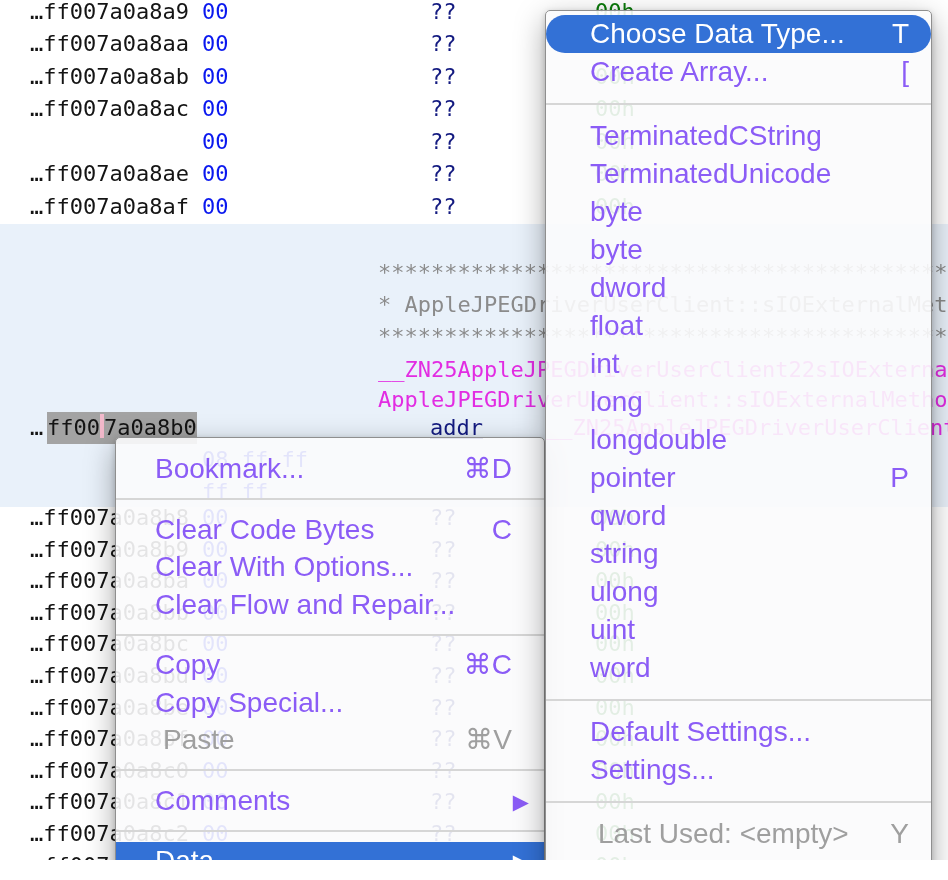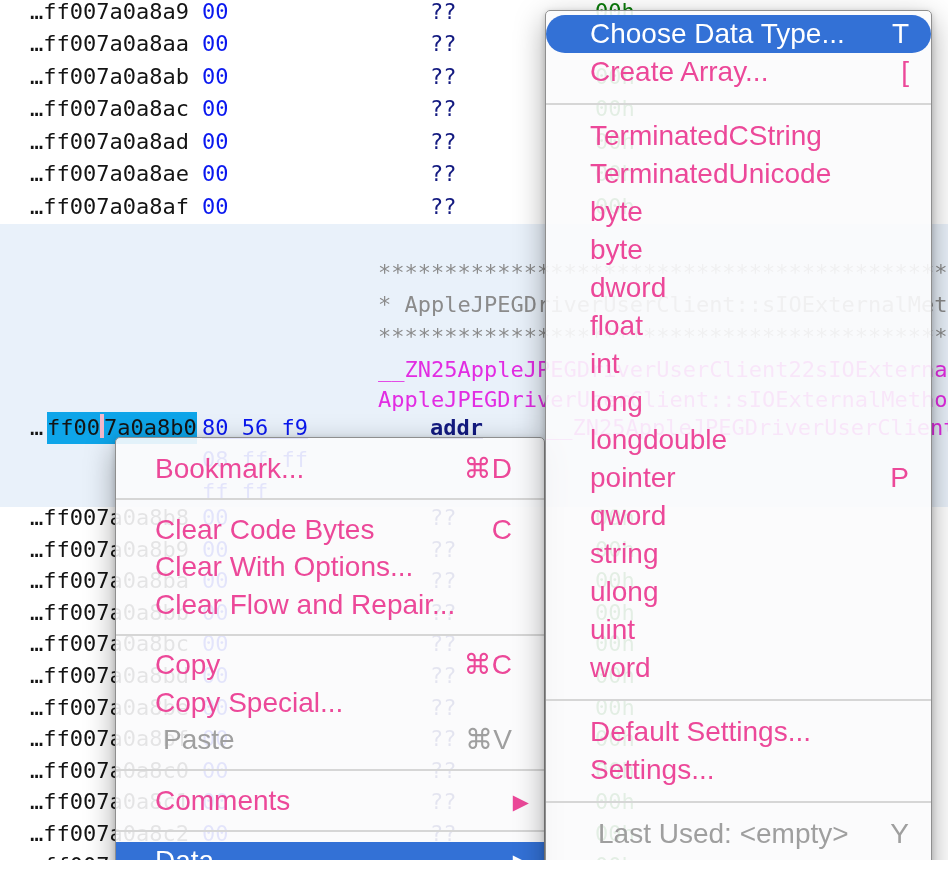--- a/index.html
+++ b/index.html
@@ -31,42 +31,42 @@
            font-size:22px; white-space:pre; }
   .pline.cmt { color:#8b8b8b; }
   .pline.sym { color:#e22ce2; }
   #cmt1 { top:33px; } #cmt2 { top:65px; } #cmt3 { top:97px; }
   #sym1 { top:130px; } #sym2 { top:160px; }
 
   #addr-line { position:absolute; left:0; top:188px; width:948px; height:32px;
                line-height:32px; font-size:22px; white-space:pre; }
   #addr-line > span { position:absolute; top:0; }
   .al-ellipsis { left:30px; color:#141414; }
-  .al-hl { left:47px; background:#0ea5e9; color:#141414; }
+  .al-hl { left:47px; background:#a3a3a3; color:#141414; }
   .al-caret { display:inline-block; width:4px; height:24px; background:#f2b9cb;
               vertical-align:-3px; }
   .al-bytes { left:202px; color:#0a18ef; text-decoration:underline; }
-  .al-mn   { left:430px; color:#131a80; text-decoration:underline;font-weight:bold; }
+  .al-mn   { left:430px; color:#131a80; text-decoration:underline; }
   .al-op   { left:546px; color:#e22ce2; }
   .bcont { position:absolute; left:202px; color:#0a18ef; height:32px;
            line-height:32px; font-size:22px; white-space:pre; }
   #bcont1 { top:220px; } #bcont2 { top:252px; }
 
   
   .menu {
     position:absolute; box-sizing:border-box;
     background:rgba(251,251,252,0.90);
     border:1px solid #8f8f8f; border-radius:5px;
     box-shadow:0 10px 30px rgba(0,0,0,0.35), 0 2px 6px rgba(0,0,0,0.18);
     font-family:"Liberation Sans","DejaVu Sans",sans-serif;
   }
   #main-menu { left:115px; top:437px; width:430px; height:500px; padding-top:12px; }
   #sub-menu  { left:545px; top:10px;  width:387px; height:890px; padding-top:4px; }
 
-  .mi { position:relative; white-space:nowrap; color:#ec4899; font-size:28px; }
+  .mi { position:relative; white-space:nowrap; color:#8b5cf6; font-size:28px; }
   #main-menu .mi { height:37.5px; line-height:37.5px; padding:0 30px 0 39px; }
   #sub-menu  .mi { height:38px;   line-height:38px;   padding:0 22px 0 44px;border-radius:19px; }
   .mi.selected { background:#3371d6; color:#ffffff; }
   .mi.disabled { color:#9f9f9f;margin-left:8px; }
   .mi-shortcut { position:absolute; right:32px; top:0; }
   #sub-menu .mi-shortcut { right:22px; }
   .mi-arrow { position:absolute; right:15px; top:1px; font-size:21px; }
   .menu-sep { height:2px; background:#d6d6d6; }
   #main-menu .menu-sep { margin:10.5px 0; }
   #sub-menu  .menu-sep { margin:12px 0; }
@@ -100,21 +100,20 @@
       </div>
 
       <div class="hexrow">
         <span class="c-addr">…ff007a0a8ac</span>
         <span class="c-byte">00</span>
         <span class="c-type">??</span>
         <span class="c-val">00h</span>
       </div>
 
       <div class="hexrow">
-        <span class="c-addr">…ff007a0a8ad</span>
         <span class="c-byte">00</span>
         <span class="c-type">??</span>
         <span class="c-val">00h</span>
       </div>
 
       <div class="hexrow">
         <span class="c-addr">…ff007a0a8ae</span>
         <span class="c-byte">00</span>
         <span class="c-type">??</span>
         <span class="c-val">00h</span>
@@ -131,21 +130,20 @@
   <div id="proc-block">
     <div id="cmt1" class="pline cmt">*********************************************</div>
     <div id="cmt2" class="pline cmt">* AppleJPEGDriverUserClient::sIOExternalMethod</div>
     <div id="cmt3" class="pline cmt">*********************************************</div>
     <div id="sym1" class="pline sym">__ZN25AppleJPEGDriverUserClient22sIOExternalMet</div>
     <div id="sym2" class="pline sym">AppleJPEGDriverUserClient::sIOExternalMethod</div>
 
     <div id="addr-line">
       <span class="al-ellipsis">…</span>
       <span class="al-hl"><span>ff00</span><span class="al-caret"></span><span>7a0a8b0</span></span>
-      <span class="al-bytes">80 56 f9</span>
       <span class="al-mn">addr</span>
       <span class="al-op">__ZN25AppleJPEGDriverUserClient22sIOExternalMethodE</span>
     </div>
     <div id="bcont1" class="bcont">08 ff ff</div>
     <div id="bcont2" class="bcont">ff ff</div>
   </div>
 
   <div id="rows-bottom" class="hexrows">
 
       <div class="hexrow">

